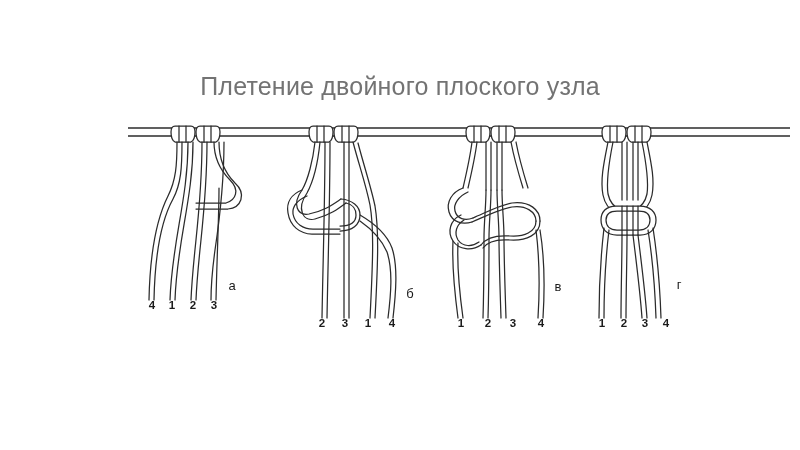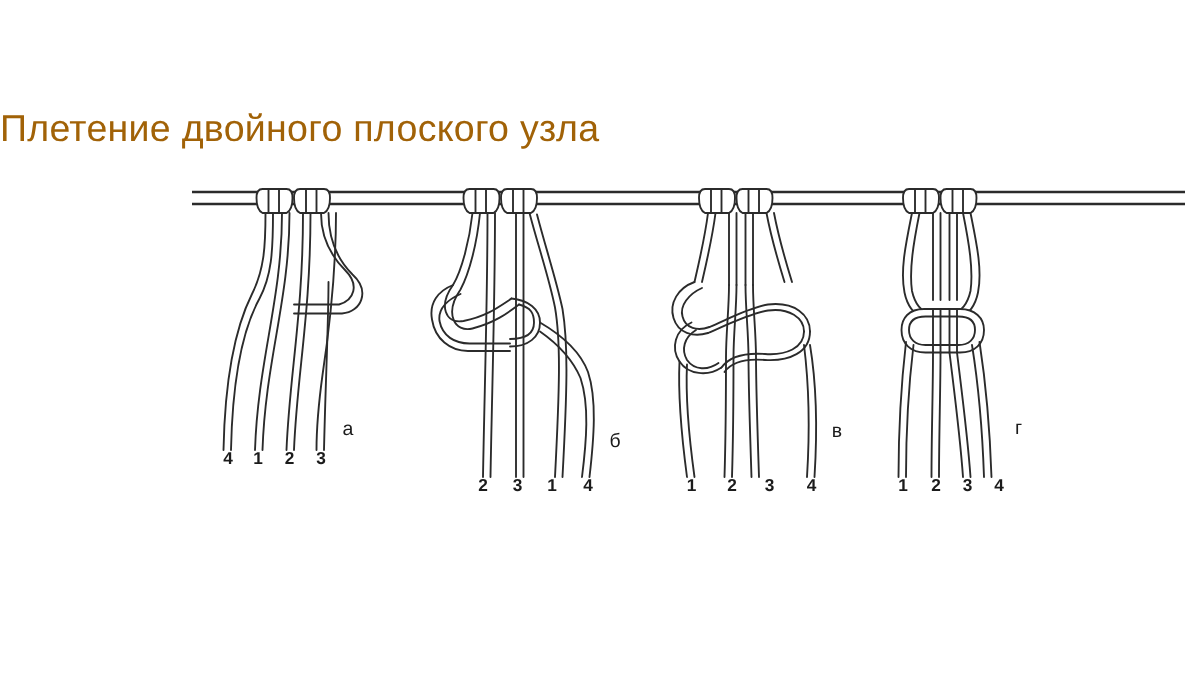--- a/index.html
+++ b/index.html
@@ -13,23 +13,24 @@
     height: 450px;
     background: #ffffff;
     font-family: "Liberation Sans", sans-serif;
     overflow: hidden;
   }
   #title {
     position: absolute;
     left: 0;
     top: 72px;
     width: 800px;
+    text-align: center;
     font-size: 25px;
     font-weight: 400;
-    color: #a16207;
+    color: #737373;
     letter-spacing: 0.2px;
     white-space: nowrap;
   }
   #canvas {
     position: absolute;
     left: 0;
     top: 0;
   }
   .cord {
     fill: none;

